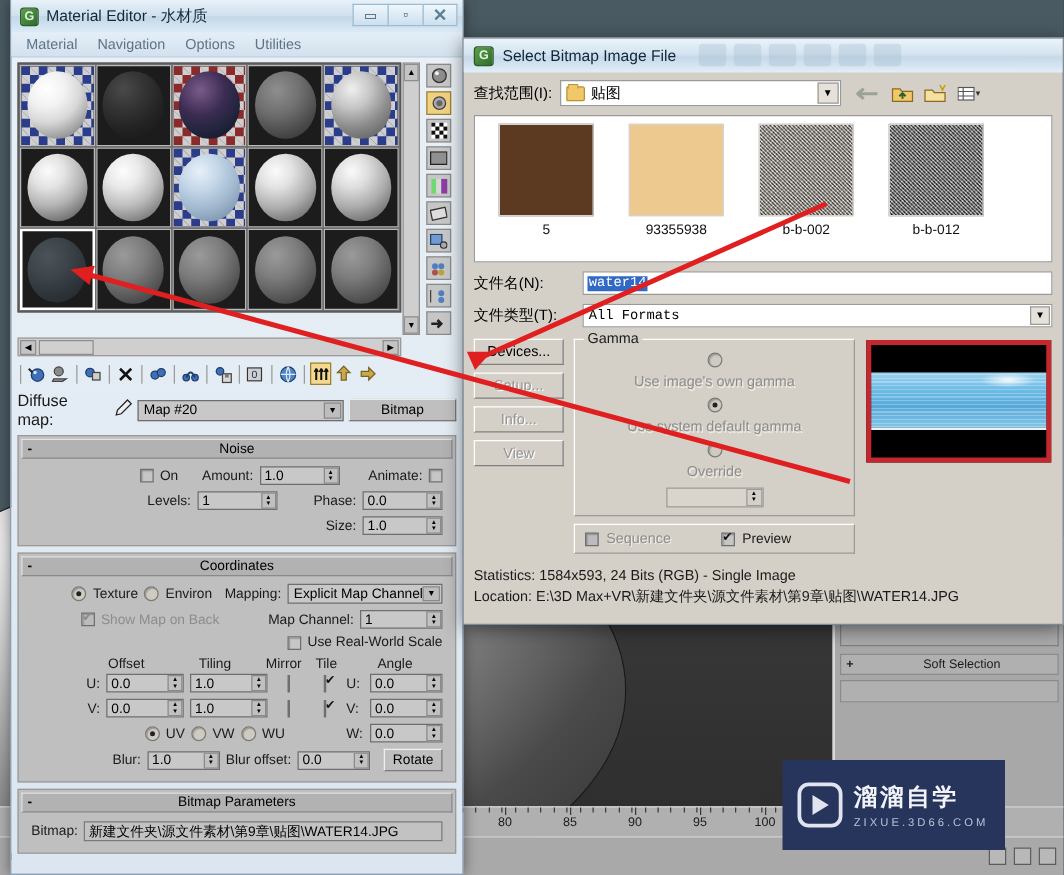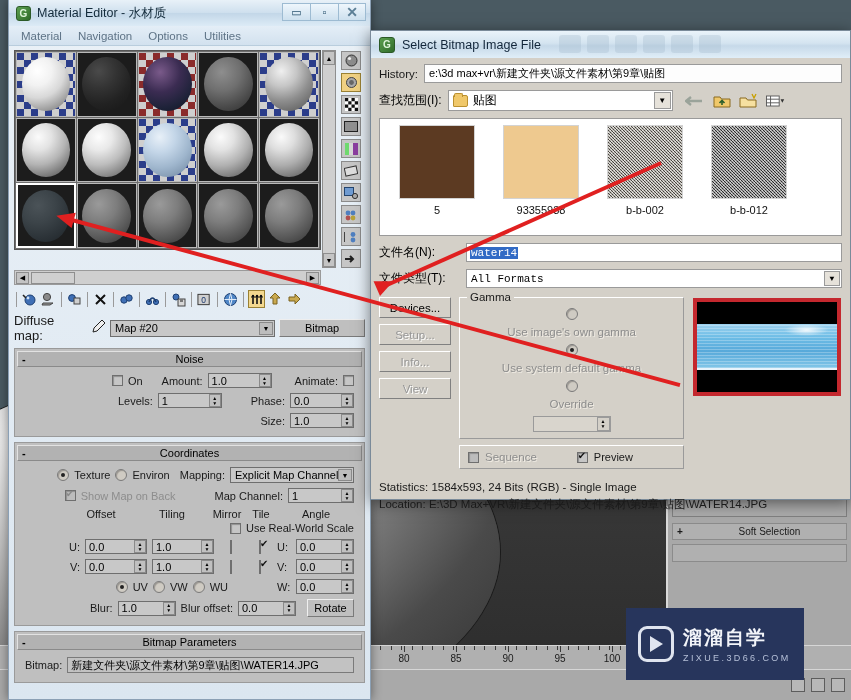--- a/index.html
+++ b/index.html
@@ -712,32 +712,32 @@
           </div>
           <div class="row">
             <span class="cb on dis"></span>
             <span class="lab dim">Show Map on Back</span>
             <span class="lab" style="margin-left:34px">Map Channel:</span>
             <span class="spin" style="width:66px">
               <span>1</span>
               <span class="sp">▲<br>▼</span>
             </span>
           </div>
+          <div class="row">
+            <span class="cb"></span>
+            <span class="lab">Use Real-World Scale</span>
+          </div>
+
           <div class="row" style="margin-bottom:2px">
             <span style="width:20px"></span>
             <span class="lab" style="width:66px; text-align:center">Offset</span>
             <span class="lab" style="width:66px; text-align:center">Tiling</span>
             <span class="lab" style="width:34px; text-align:center">Mirror</span>
             <span class="lab" style="width:24px; text-align:center">Tile</span>
             <span class="lab" style="width:76px; text-align:center">Angle</span>
-          </div>
-
-          <div class="row">
-            <span class="cb"></span>
-            <span class="lab">Use Real-World Scale</span>
           </div>
 
           <div class="row">
             <span class="lab" style="width:20px; text-align:right">U:</span>
             <span class="spin" style="width:62px">
               <span>0.0</span>
               <span class="sp">▲<br>▼</span>
             </span>
             <span class="spin" style="width:62px">
               <span>1.0</span>
@@ -825,24 +825,20 @@
         <span class="gh"></span>
         <span class="gh"></span>
         <span class="gh"></span>
         <span class="gh"></span>
         <span class="gh"></span>
         <span class="gh"></span>
       </span>
     </div>
 
     <div class="bd-body">
-      <div class="hist-row">
-        <span class="hist-lab">History:</span>
-        <span class="hist-fld">e:\3d max+vr\新建文件夹\源文件素材\第9章\贴图</span>
-      </div>
 
       <div class="look-row">
         <span class="look-lab">查找范围(I):</span>
         <span class="look-combo">
           <span class="folder"></span>
           <span>贴图</span>
           <span class="ar">▼</span>
         </span>
         <span class="navicons">
           <span class="nv">

